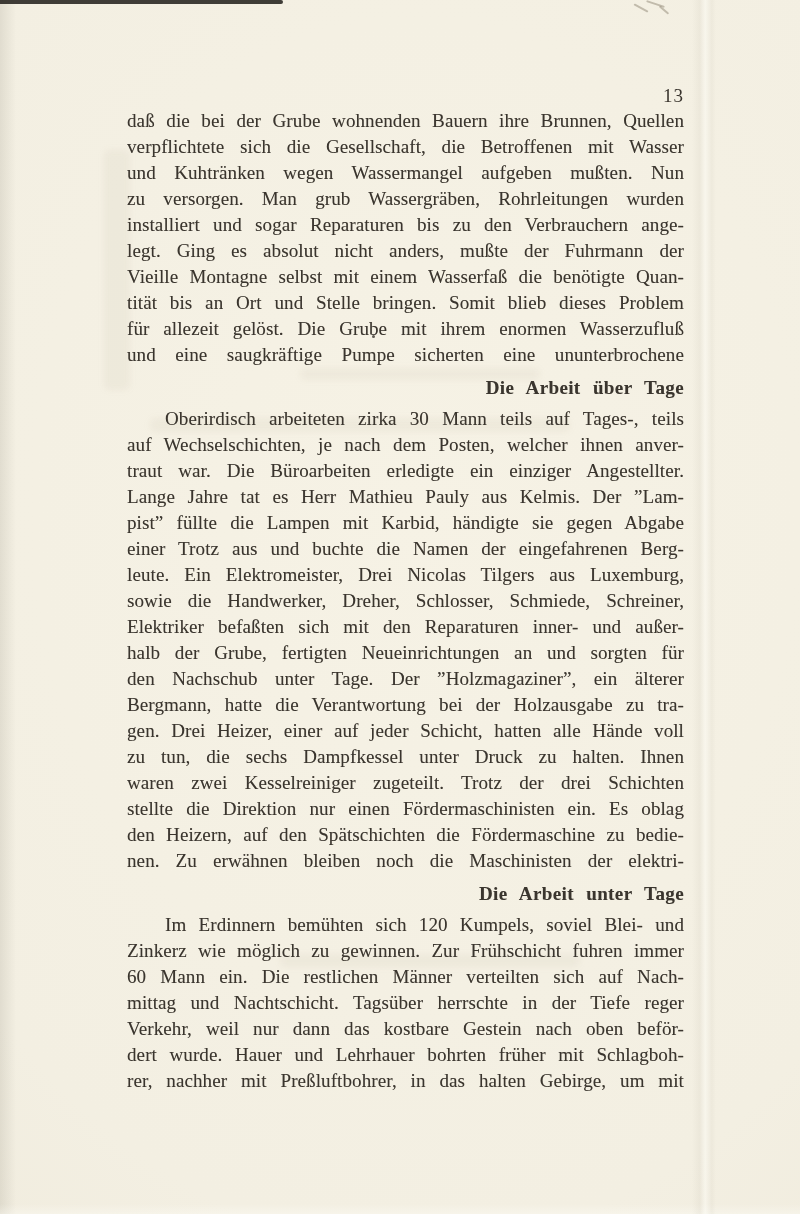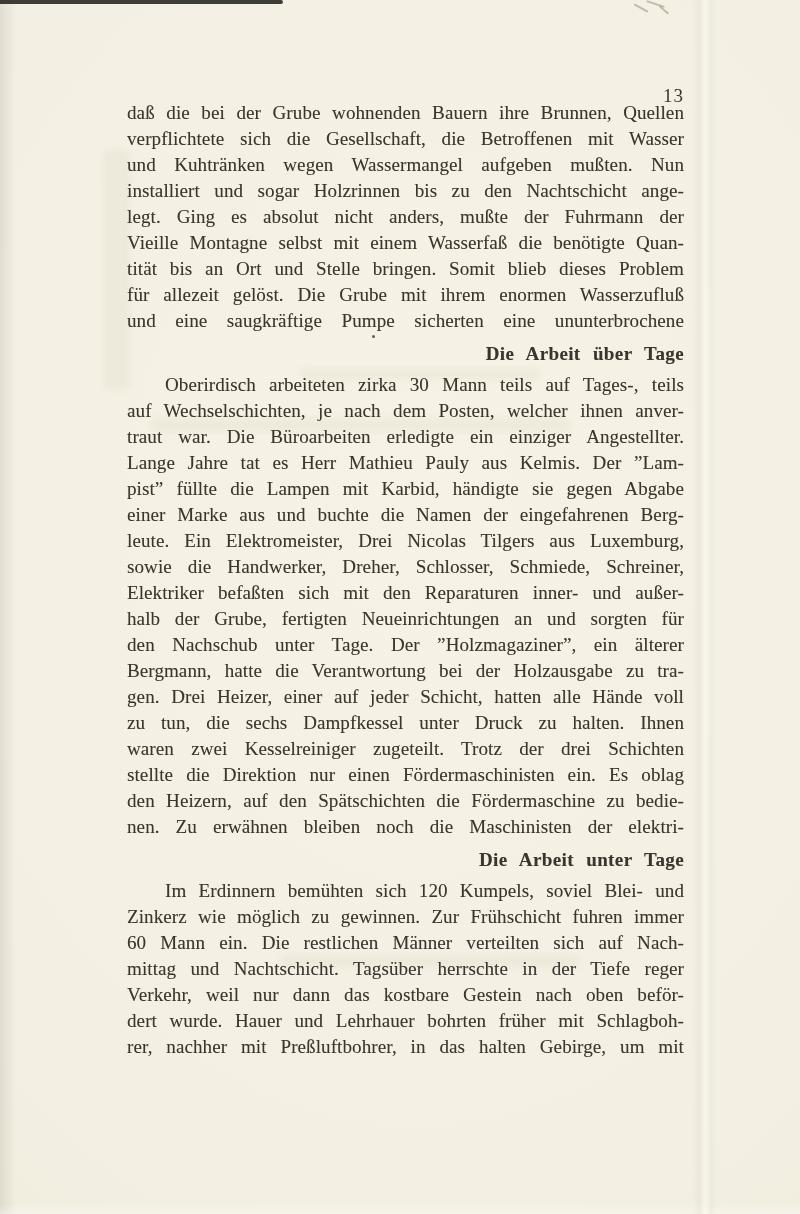--- a/index.html
+++ b/index.html
@@ -61,21 +61,21 @@
     width: 3px; height: 3px; border-radius: 50%;
     background: #45403a; opacity: .85;
   }
   
   .page-number {
     position: absolute; top: 86px; right: 116px;
     font-size: 19px; line-height: 20px; letter-spacing: 1px;
     color: var(--ink);
   }
   .text-block {
-    position: absolute; left: 127px; top: 100px; width: 557px;
+    position: absolute; left: 127px; top: 108px; width: 557px;
     font-size: 19px; line-height: 26px; color: var(--ink);
     letter-spacing: .1px;
     text-shadow: .2px .2px 0 rgba(58,53,46,.30);
   }
   .line {
     height: 26px;
     text-align: justify;
     text-align-last: justify;
     white-space: normal;
   }
@@ -108,35 +108,36 @@
   <div class="smudge sm4"></div>
   <div class="ink-dot"></div>
 
   <div class="page-number">13</div>
 
   <div class="text-block" id="text-block">
       <div class="par">
         <div class="line">daß die bei der Grube wohnenden Bauern ihre Brunnen, Quellen</div>
         <div class="line">verpflichtete sich die Gesellschaft, die Betroffenen mit Wasser</div>
         <div class="line">und Kuhtränken wegen Wassermangel aufgeben mußten. Nun</div>
-        <div class="line">installiert und sogar Holzrinnen bis zu den Nachtschicht ange-</div>
+        <div class="line">zu versorgen. Man grub Wassergräben, Rohrleitungen wurden</div>
+        <div class="line">installiert und sogar Reparaturen bis zu den Verbrauchern ange-</div>
         <div class="line">legt. Ging es absolut nicht anders, mußte der Fuhrmann der</div>
         <div class="line">Vieille Montagne selbst mit einem Wasserfaß die benötigte Quan-</div>
         <div class="line">tität bis an Ort und Stelle bringen. Somit blieb dieses Problem</div>
         <div class="line">für allezeit gelöst. Die Grube mit ihrem enormen Wasserzufluß</div>
         <div class="line">und eine saugkräftige Pumpe sicherten eine ununterbrochene</div>
       </div>
       <div class="heading">Die Arbeit über Tage</div>
       <div class="par">
         <div class="line ind">Oberirdisch arbeiteten zirka 30 Mann teils auf Tages-, teils</div>
         <div class="line">auf Wechselschichten, je nach dem Posten, welcher ihnen anver-</div>
         <div class="line">traut war. Die Büroarbeiten erledigte ein einziger Angestellter.</div>
         <div class="line">Lange Jahre tat es Herr Mathieu Pauly aus Kelmis. Der ”Lam-</div>
         <div class="line">pist” füllte die Lampen mit Karbid, händigte sie gegen Abgabe</div>
-        <div class="line">einer Marke aus und buchte die Namen der eingefahrenen Berg-</div>
+        <div class="line">einer Trotz aus und buchte die Namen der eingefahrenen Berg-</div>
         <div class="line">leute. Ein Elektromeister, Drei Nicolas Tilgers aus Luxemburg,</div>
         <div class="line">sowie die Handwerker, Dreher, Schlosser, Schmiede, Schreiner,</div>
         <div class="line">Elektriker befaßten sich mit den Reparaturen inner- und außer-</div>
         <div class="line">halb der Grube, fertigten Neueinrichtungen an und sorgten für</div>
         <div class="line">den Nachschub unter Tage. Der ”Holzmagaziner”, ein älterer</div>
         <div class="line">Bergmann, hatte die Verantwortung bei der Holzausgabe zu tra-</div>
         <div class="line">gen. Drei Heizer, einer auf jeder Schicht, hatten alle Hände voll</div>
         <div class="line">zu tun, die sechs Dampfkessel unter Druck zu halten. Ihnen</div>
         <div class="line">waren zwei Kesselreiniger zugeteilt. Trotz der drei Schichten</div>
         <div class="line">stellte die Direktion nur einen Fördermaschinisten ein. Es oblag</div>

